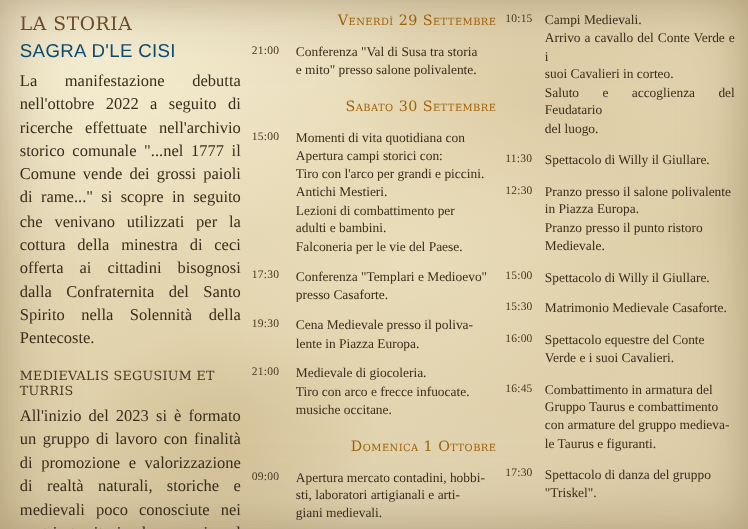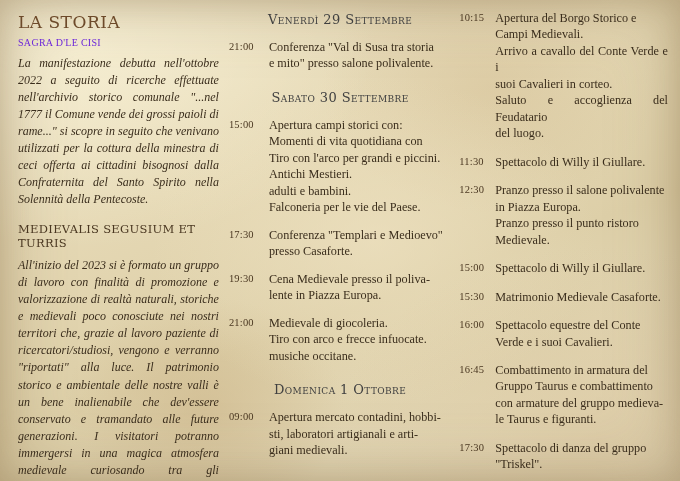--- a/index.html
+++ b/index.html
@@ -61,51 +61,50 @@
   h1.title {
     font-family: "DejaVu Serif", serif;
     font-size: 17px;
     font-weight: normal;
     letter-spacing: 0.5px;
     color: #6d4a2a;
     margin: 2px 0 5px 0;
     font-variant: small-caps;
   }
   h2.subtitle {
-    font-family: Liberation Serif, serif;
-    font-size: 10px;
+    font-family: Liberation Sans, sans-serif;
+    font-size: 17px;
     font-weight: normal;
     letter-spacing: 0.3px;
-    color: #6d28d9;
+    color: #0c4a6e;
     margin: 0 0 7px 0;
     font-variant: small-caps;
   }
   h2.section {
     font-family: "DejaVu Serif", serif;
     font-size: 11.5px;
     font-weight: normal;
     letter-spacing: 0.3px;
     color: #4a3721;
     margin: 14px 0 7px 0;
     font-variant: small-caps;
   }
   p.body {
-    font-size: 12px;
+    font-size: 15px;
     line-height: 1.42;
     margin: 0 0 8px 0;
     text-align: justify;
     color: #3a2d1c;
-    font-style: italic;
   }
 
   .day-head {
     font-family: "DejaVu Serif", serif;
     font-size: 13px;
-    color: #404040;
-    text-align: center;
+    color: #a16207;
+    text-align: right;
     margin: 2px 0 12px 0;
     font-variant: small-caps;
     letter-spacing: 0.4px;
   }
   .day-head.spaced { margin-top: 18px; }
 
   .entry {
     display: flex;
     margin-bottom: 11px;
     align-items: flex-start;
@@ -155,24 +154,25 @@
         <span class="line">Conferenza "Val di Susa tra storia</span>
         <span class="line">e mito" presso salone polivalente.</span>
       </div>
     </div>
 
     <div class="day-head spaced">Sabato 30 Settembre</div>
 
     <div class="entry">
       <div class="time">15:00</div>
       <div class="desc">
+        <span class="line">Momenti di vita quotidiana con</span>
         <span class="line">Apertura campi storici con:</span>
-        <span class="line">Momenti di vita quotidiana con</span>
         <span class="line">Tiro con l'arco per grandi e piccini.</span>
         <span class="line">Antichi Mestieri.</span>
+        <span class="line">Lezioni di combattimento per</span>
         <span class="line">adulti e bambini.</span>
         <span class="line">Falconeria per le vie del Paese.</span>
       </div>
     </div>
 
     <div class="entry">
       <div class="time">17:30</div>
       <div class="desc">
         <span class="line">Conferenza "Templari e Medioevo"</span>
         <span class="line">presso Casaforte.</span>
@@ -208,21 +208,20 @@
       </div>
     </div>
 
   </div>
 
   <div class="col col-right">
 
     <div class="entry">
       <div class="time">10:15</div>
       <div class="desc">
-        <span class="line">Apertura del Borgo Storico e</span>
         <span class="line">Campi Medievali.</span>
         <span class="line">Arrivo a cavallo del Conte Verde e i</span>
         <span class="line">suoi Cavalieri in corteo.</span>
         <span class="line">Saluto e accoglienza del Feudatario</span>
         <span class="line">del luogo.</span>
       </div>
     </div>
 
     <div class="entry">
       <div class="time">11:30</div>

